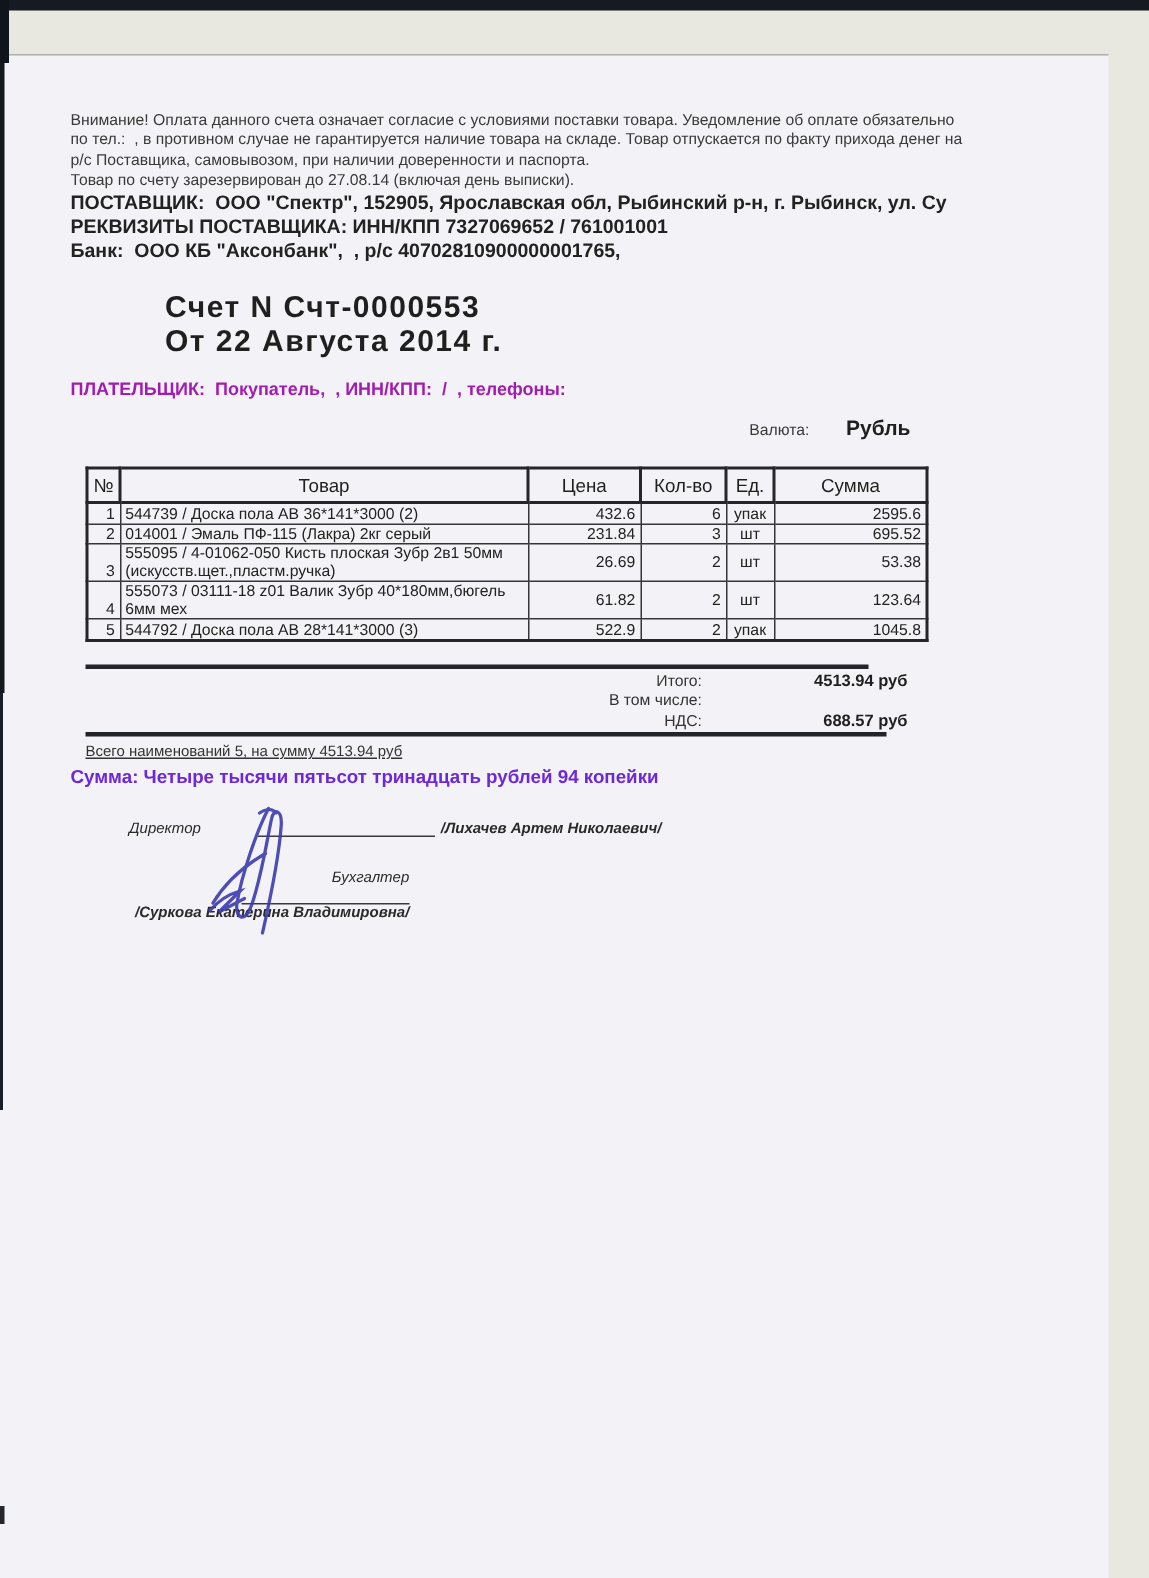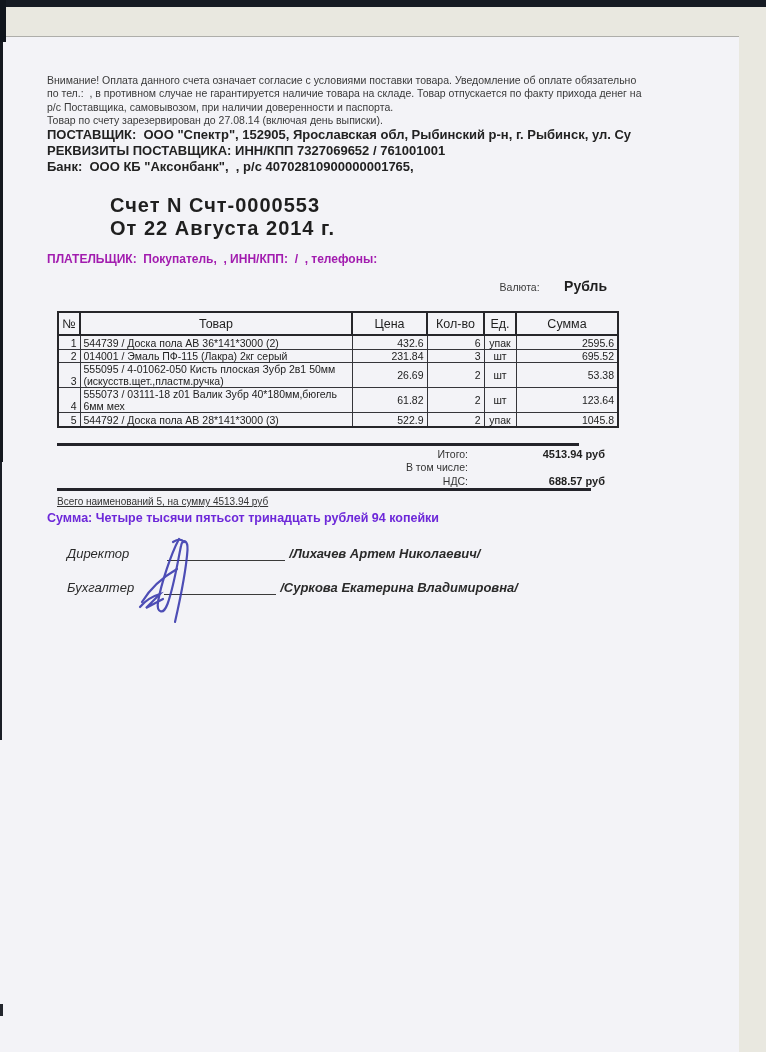--- a/index.html
+++ b/index.html
@@ -45,25 +45,25 @@
   .rule{position:absolute;background:#23232a;height:2.5px;}
   .rule-1{left:57px;top:443px;width:522px;}
   .rule-2{left:57px;top:488px;width:534px;}
   .totals{left:57px;top:447px;width:560px;font-size:10.5px;color:#333;}
   .totals .trow{display:flex;height:13.5px;align-items:center;}
   .totals .tlab{width:411px;text-align:right;}
   .totals .tval{flex:1;text-align:right;padding-right:12px;font-weight:bold;font-size:11px;color:#1f1f1f;}
   .names-note{left:57px;top:496px;font-size:10px;text-decoration:underline;color:#333;}
   .amount-words{left:47px;top:511px;font-weight:bold;font-size:12.5px;color:#6d28d9;}
 
-  .sig-row{left:67px;font-style:italic;font-size:13px;color:#2a2a2a;display:flex;align-items:flex-end;}
+  .sig-row{left:86px;font-style:italic;font-size:10px;color:#2a2a2a;display:flex;align-items:flex-end;}
   .sig-row .sline{display:inline-block;border-bottom:1.2px solid #3a3a3a;height:11px;}
   .sig-row .sname{font-weight:bold;margin-left:4px;}
   .sig-director{top:546px;}
-  .sig-accountant{top:580px;}
+  .sig-accountant{top:580px;flex-direction:column;}
   .sig-director .sline{width:118px;margin-left:38px;}
   .sig-accountant .sline{width:112px;margin-left:30px;}
   .ink{position:absolute;left:133px;top:536px;z-index:5;}
 </style>
 </head>
 <body>
 
 <div class="page"></div>
 <div class="top-band"></div>
 <div class="page-top-edge"></div>

